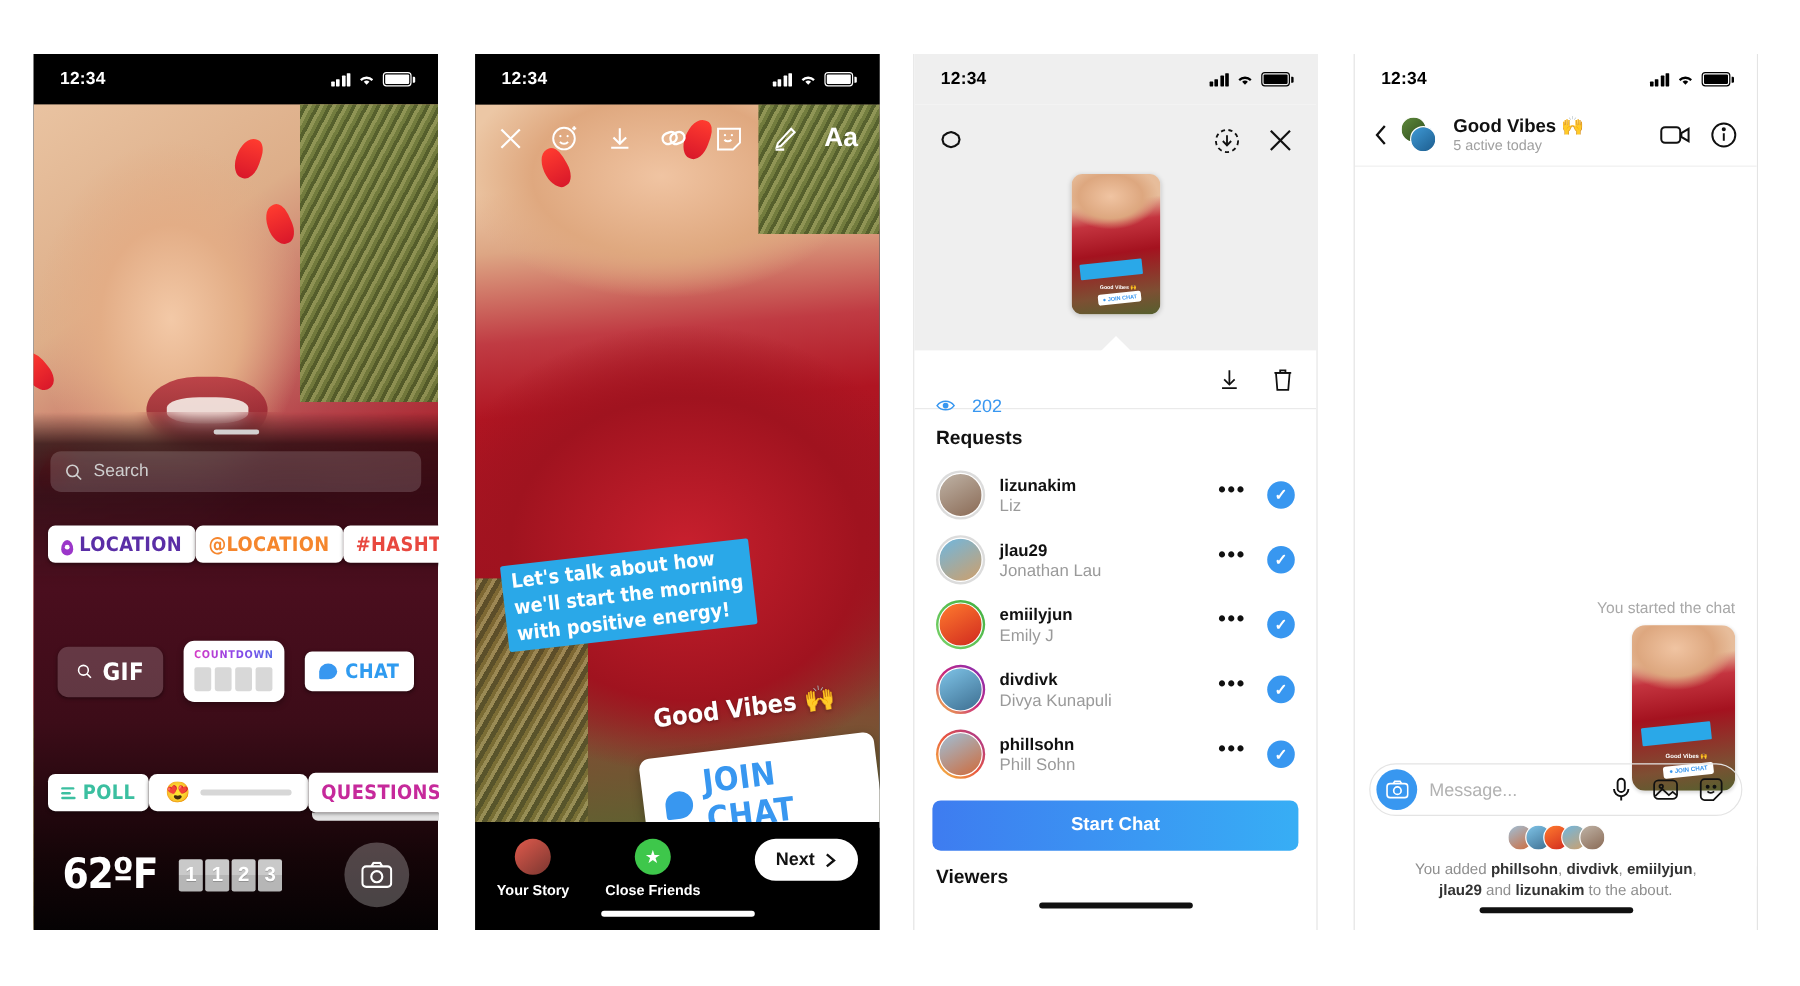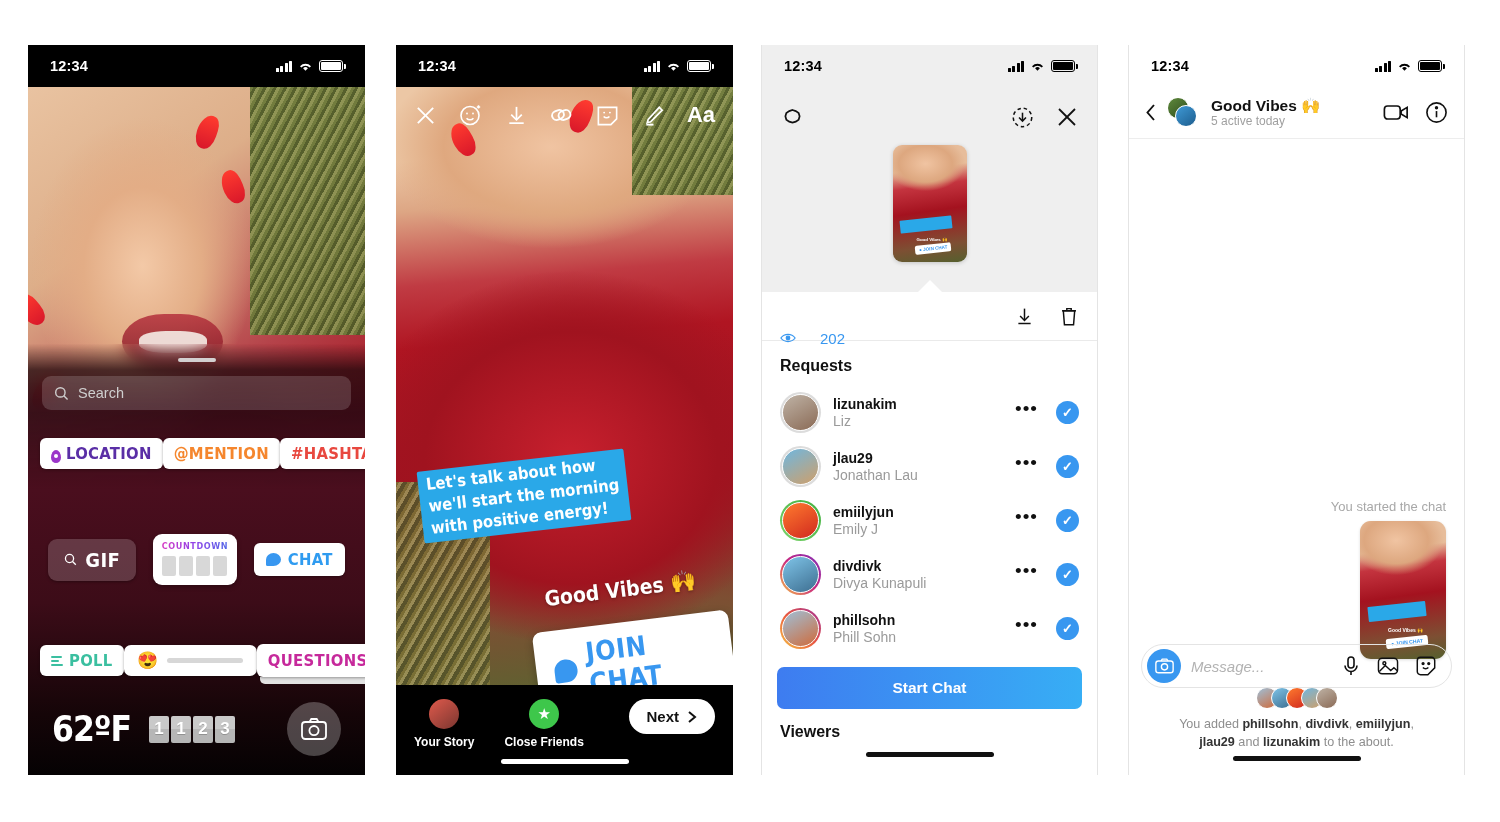--- a/index.html
+++ b/index.html
@@ -245,21 +245,21 @@
   }
   .tip{
     position:absolute;left:50%;transform:translateX(-50%);bottom:-1px;
     width:0;height:0;border-left:13px solid transparent;border-right:13px solid transparent;
     border-bottom:13px solid #fff;
   }
   .p3-stats{
     height:49px;border-bottom:1px solid #eaeaea;background:#fff;
     display:flex;align-items:center;padding:0 18px;
   }
-  .views{color:#3897f0;font-size:15px;font-weight:500;display:flex;align-items:center;gap:24px;margin-top:44px;}
+  .views{color:#3897f0;font-size:15px;font-weight:500;display:flex;align-items:center;gap:14px;margin-top:44px;}
   .p3-stats .acts{margin-left:auto;display:flex;gap:24px;align-items:center;}
   .sec-title{font-size:16px;font-weight:bold;padding:16px 18px 10px;color:#111;}
   .req-row{display:flex;align-items:center;padding:4px 18px 4px 18px;height:54px;}
   .av-ring{
     width:41px;height:41px;border-radius:50%;padding:2px;flex:0 0 auto;
     display:flex;align-items:center;justify-content:center;
   }
   .av-ring > i{width:100%;height:100%;border-radius:50%;display:block;border:1.6px solid #fff;}
   .req-names{margin-left:12px;display:flex;flex-direction:column;gap:1px;}
   .req-user{font-size:14px;font-weight:bold;color:#111;}
@@ -297,21 +297,21 @@
     box-shadow:0 1px 3px rgba(0,0,0,.14);
   }
   .added-wrap{position:absolute;left:0;right:0;top:548px;display:flex;flex-direction:column;align-items:center;gap:6px;}
   .av-stack{display:flex;}
   .av-stack i{width:22px;height:22px;border-radius:50%;border:1.8px solid #fff;margin-left:-7px;display:block;}
   .av-stack i:first-child{margin-left:0;}
   .added-txt{text-align:center;color:#8e8e8e;font-size:12.6px;line-height:1.45;width:270px;}
   .added-txt b{color:#333;font-weight:bold;}
   .msgbar{
     position:absolute;left:0;right:0;bottom:34px;height:52px;padding:0 12px;
-    display:flex;align-items:flex-end;font-style:italic;
+    display:flex;align-items:flex-start;
   }
   .msgfield{
     flex:1;height:44px;border:1px solid #e4e4e4;border-radius:23px;
     display:flex;align-items:center;padding:0 14px 0 5px;gap:10px;
   }
   .cam-circ{width:34px;height:34px;border-radius:50%;background:#3897f0;
     display:flex;align-items:center;justify-content:center;}
   .msg-ph{color:#b2b2b2;font-size:15px;flex:1;}
   .msgfield .ricons{display:flex;gap:16px;align-items:center;}
   svg{display:block;}
@@ -366,21 +366,21 @@
         </span>
         <span>Search</span>
       </div>
 
       <div class="stk-row r1">
         <div class="chip c-location">
           <span class="pin"></span>
           <span>LOCATION</span>
         </div>
         <div class="chip c-mention">
-          <span>@MENTION</span>
+          <span>@LOCATION</span>
         </div>
         <div class="chip c-hashtag">
           <span>#HASHTAG</span>
         </div>
       </div>
 
       <div class="stk-row r2">
         <div class="chip c-gif">
           <span>
             <svg width="13" height="13" viewBox="0 0 16 16">

